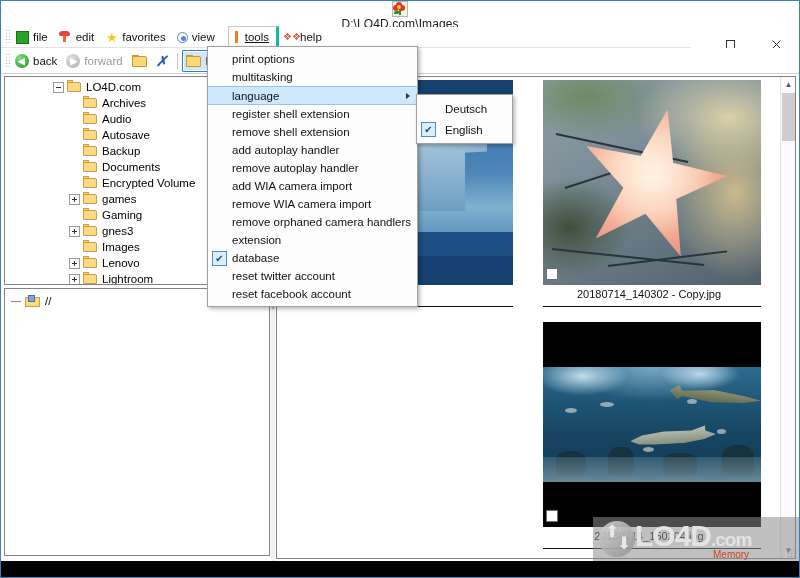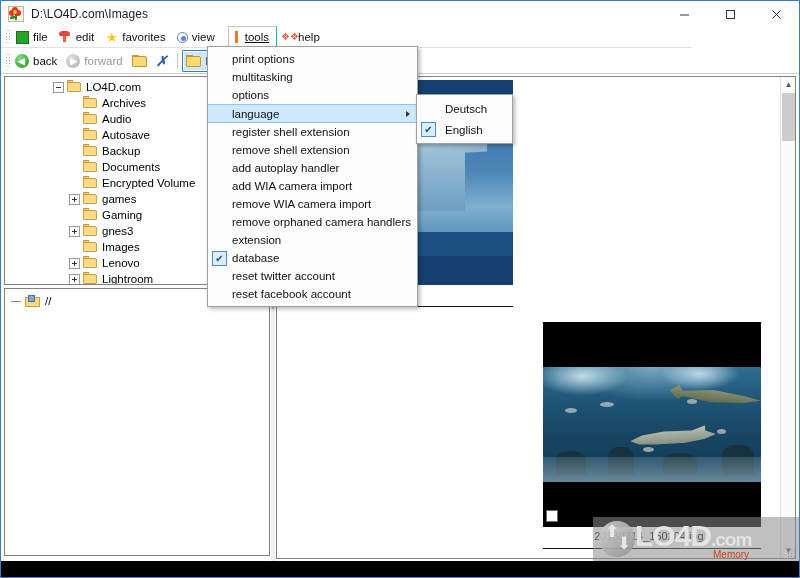--- a/index.html
+++ b/index.html
@@ -15,21 +15,21 @@
     width: 800px; height: 578px;
     background: #ffffff;
     border: 1px solid #3a7ebf;
     overflow: hidden;
   }
 
   
   #titlebar {
     position: absolute; left: 0; top: 0; width: 798px; height: 26px;
     background: #ffffff;
-    display: flex; align-items: center;
+    display: flex; align-items: center; flex-direction: column;
   }
   #title-icon {
     width: 16px; height: 16px; margin-left: 7px; margin-right: 7px;
     position: relative; flex: 0 0 auto;
   }
   #title-icon .flowerbg { position:absolute; inset:0; background:#f3f3e8; border:1px solid #b9b99c; }
   #title-icon .petal { position:absolute; width:6px; height:6px; border-radius:50%; background:#e8312a; }
   #title-icon .p1 { left:4px; top:1px; }
   #title-icon .p2 { left:1px; top:4px; }
   #title-icon .p3 { left:7px; top:4px; }
@@ -53,21 +53,21 @@
     border-bottom: 1px solid #e3e3e3;
     display: flex; align-items: center;
   }
   .dots { width: 6px; height: 14px; margin-left: 3px; margin-right: 2px;
           background-image: radial-gradient(#b7b7b7 1px, transparent 1px);
           background-size: 3px 3px; background-position: 1px 2px; }
   .mi {
     display: flex; align-items: center; height: 21px; padding: 0 7px 0 4px;
     font-size: 11.5px; color: #111; gap: 4px; white-space: nowrap;
   }
-  .mi.open { background: #ffffff; border-left: 1px solid #c6c6c6; border-right: 1px solid #14b8a6;
+  .mi.open { background: #ffffff; border-left: 1px solid #c6c6c6; border-right: 3px solid #14b8a6;
              border-top: 1px solid #c6c6c6; height: 22px; margin-top:-1px; position: relative; z-index: 60; text-decoration: underline; }
   .mi-ico { width: 13px; height: 13px; display:inline-block; position: relative; flex:0 0 auto;}
   .ico-file { background:#27a327; border:1px solid #177017; }
   .ico-edit::before { content:""; position:absolute; left:4px; top:0; width:3px; height:11px; background:#e06c2e; }
   .ico-edit::after { content:""; position:absolute; left:0px; top:0px; width:11px; height:5px;
                      background:#e8433c; border-radius:5px 5px 2px 2px; }
   .ico-star { color:#f5c518; font-size:13px; line-height:13px; text-align:center; }
   .ico-view { border:1px solid #5b86c9; border-radius:50%; width:11px;height:11px; margin-top:1px;}
   .ico-view::after { content:""; position:absolute; left:3px; top:3px; width:5px; height:5px;
                      border-radius:50%; background:#5b86c9; }
@@ -519,20 +519,36 @@
             <div class="win" style="left:34%; top:44%;"></div>
             <div class="win" style="left:34%; top:50%;"></div>
             <div class="win" style="left:34%; top:56%;"></div>
           </div>
           <div class="caption sel">
             <span>49.jpg</span>
           </div>
           <div class="divline" style="top:226px;"></div>
         </div>
 
+        <div class="cell" style="left:248px; top:0px;">
+          <div class="thumbbox t2">
+            <div class="rock"></div>
+            <div class="crack" style="left:6%; top:26%; width:62%; transform:rotate(12deg);"></div>
+            <div class="crack" style="left:10%; top:52%; width:40%; transform:rotate(-18deg);"></div>
+            <div class="crack" style="left:4%; top:82%; width:70%; transform:rotate(6deg);"></div>
+            <div class="crack" style="left:30%; top:90%; width:55%; transform:rotate(-7deg);"></div>
+            <div class="star"></div>
+            <div class="star2"></div>
+            <div class="chk"></div>
+          </div>
+          <div class="caption">
+            <span>20180714_140302 - Copy.jpg</span>
+          </div>
+          <div class="divline" style="top:226px;"></div>
+        </div>
 
 
         <div class="cell" style="left:248px; top:242px;">
           <div class="thumbbox">
             <div class="bandtop" style="top:0; height:22%;"></div>
             <div class="uw" style="top:22%; height:56%;">
               <div class="rockb" style="left:6%; width:30px; height:24px;"></div>
               <div class="rockb" style="left:30%; width:26px; height:28px;"></div>
               <div class="rockb" style="left:55%; width:34px; height:22px;"></div>
               <div class="rockb" style="left:82%; width:32px; height:30px;"></div>
@@ -566,35 +582,35 @@
   </div>
 
   <div id="toolsmenu">
     <div class="gutter"></div>
   <div class="mrow">
         <span>print options</span>
       </div>
       <div class="mrow">
         <span>multitasking</span>
       </div>
-      <div class="mrow">
-        <span>options</span>
-      </div>
       <div class="mrow hl">
         <span>language</span>
         <span class="caret"></span>
       </div>
       <div class="mrow">
         <span>register shell extension</span>
       </div>
       <div class="mrow">
         <span>remove shell extension</span>
       </div>
       <div class="mrow">
         <span>add autoplay handler</span>
+      </div>
+      <div class="mrow">
+        <span>remove autoplay handler</span>
       </div>
       <div class="mrow">
         <span>add WIA camera import</span>
       </div>
       <div class="mrow">
         <span>remove WIA camera import</span>
       </div>
       <div class="mrow">
         <span>remove orphaned camera handlers</span>
       </div>

